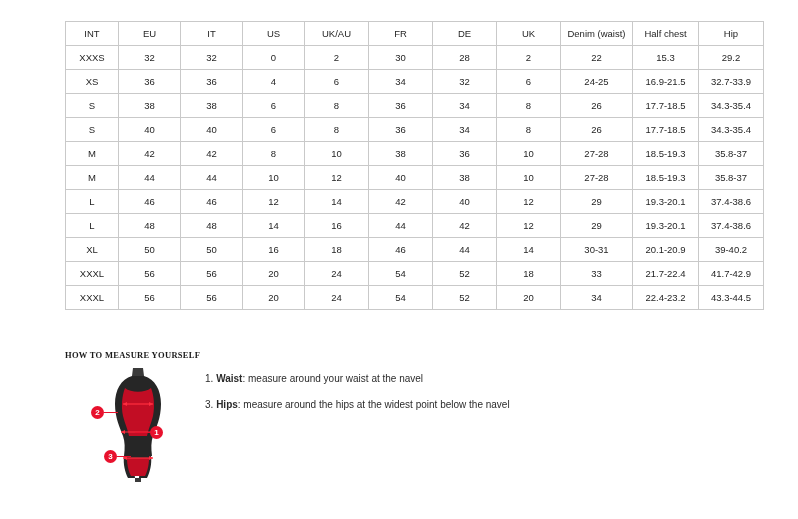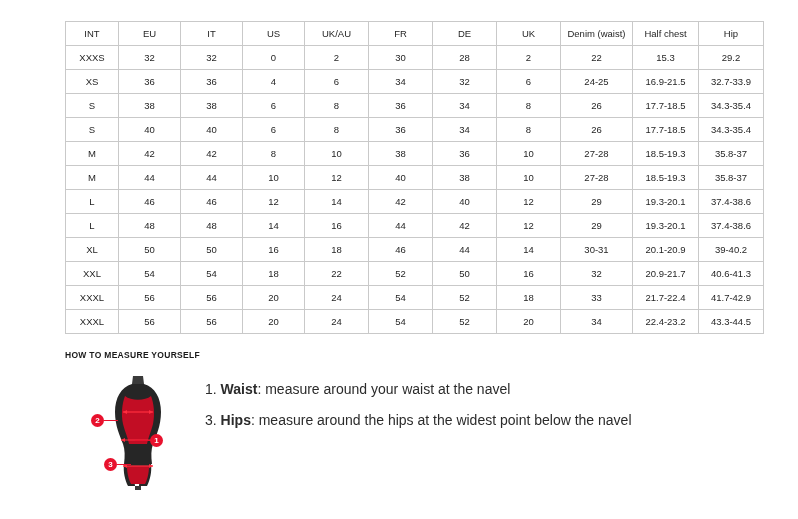--- a/index.html
+++ b/index.html
@@ -65,39 +65,40 @@
     position: absolute;
     left: 65px;
     top: 350px;
     width: 670px;
   }
   .measure-title {
     font-size: 8.5px;
     font-weight: bold;
     letter-spacing: 0.3px;
     color: #1a1a1a;
-    margin-bottom: 12px;
+    margin-bottom: 4px;
+    font-family: Liberation Serif, serif;
   }
   .measure-body {
     position: relative;
     display: flex;
     align-items: flex-start;
   }
   .figure-area {
     position: relative;
     width: 130px;
     height: 120px;
     flex: 0 0 130px;
   }
   .notes {
     margin-left: 10px;
     padding-top: 8px;
   }
   .note {
-    font-size: 14px;
+    font-size: 10px;
     line-height: 1.35;
     color: #2b2b2b;
     margin-bottom: 12px;
   }
   .note b {
     font-weight: bold;
   }
   .note-num {
     font-weight: normal;
   }
@@ -281,33 +282,20 @@
           <td>16</td>
           <td>18</td>
           <td>46</td>
           <td>44</td>
           <td>14</td>
           <td>30-31</td>
           <td>20.1-20.9</td>
           <td>39-40.2</td>
         </tr>
         <tr>
-          <td>XXL</td>
-          <td>54</td>
-          <td>54</td>
-          <td>18</td>
-          <td>22</td>
-          <td>52</td>
-          <td>50</td>
-          <td>16</td>
-          <td>32</td>
-          <td>20.9-21.7</td>
-          <td>40.6-41.3</td>
-        </tr>
-        <tr>
           <td>XXXL</td>
           <td>56</td>
           <td>56</td>
           <td>20</td>
           <td>24</td>
           <td>54</td>
           <td>52</td>
           <td>18</td>
           <td>33</td>
           <td>21.7-22.4</td>

